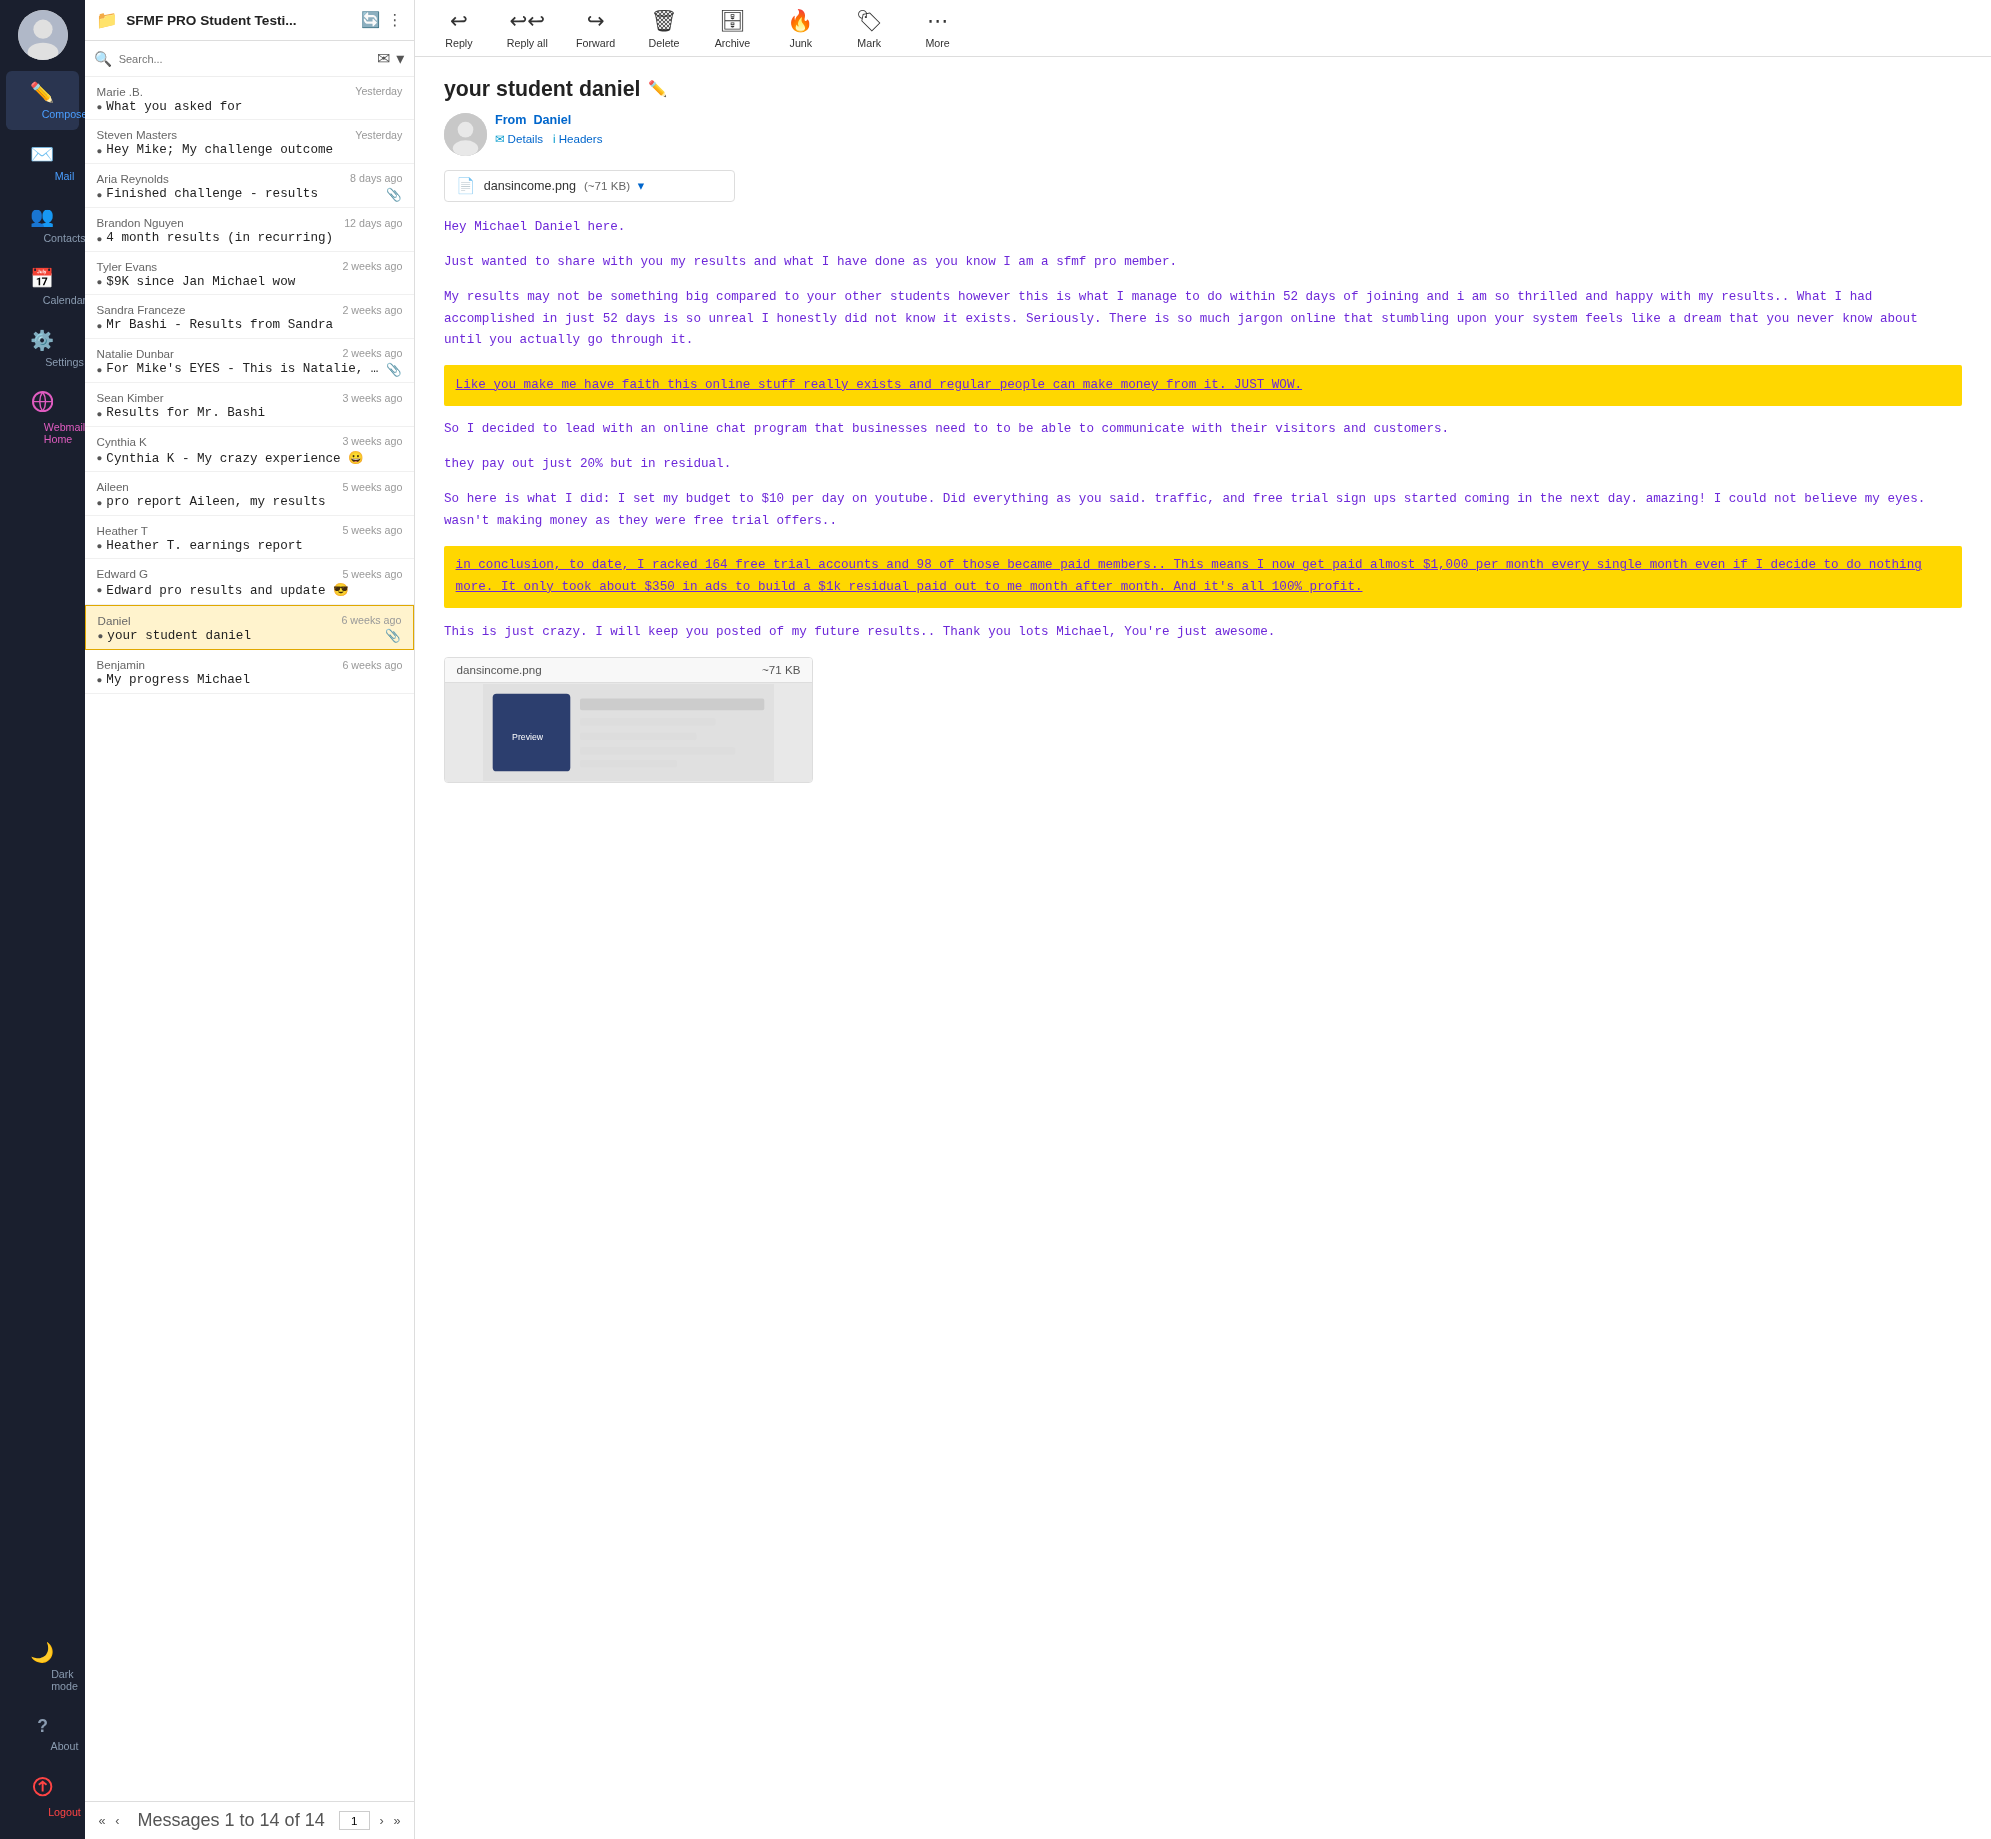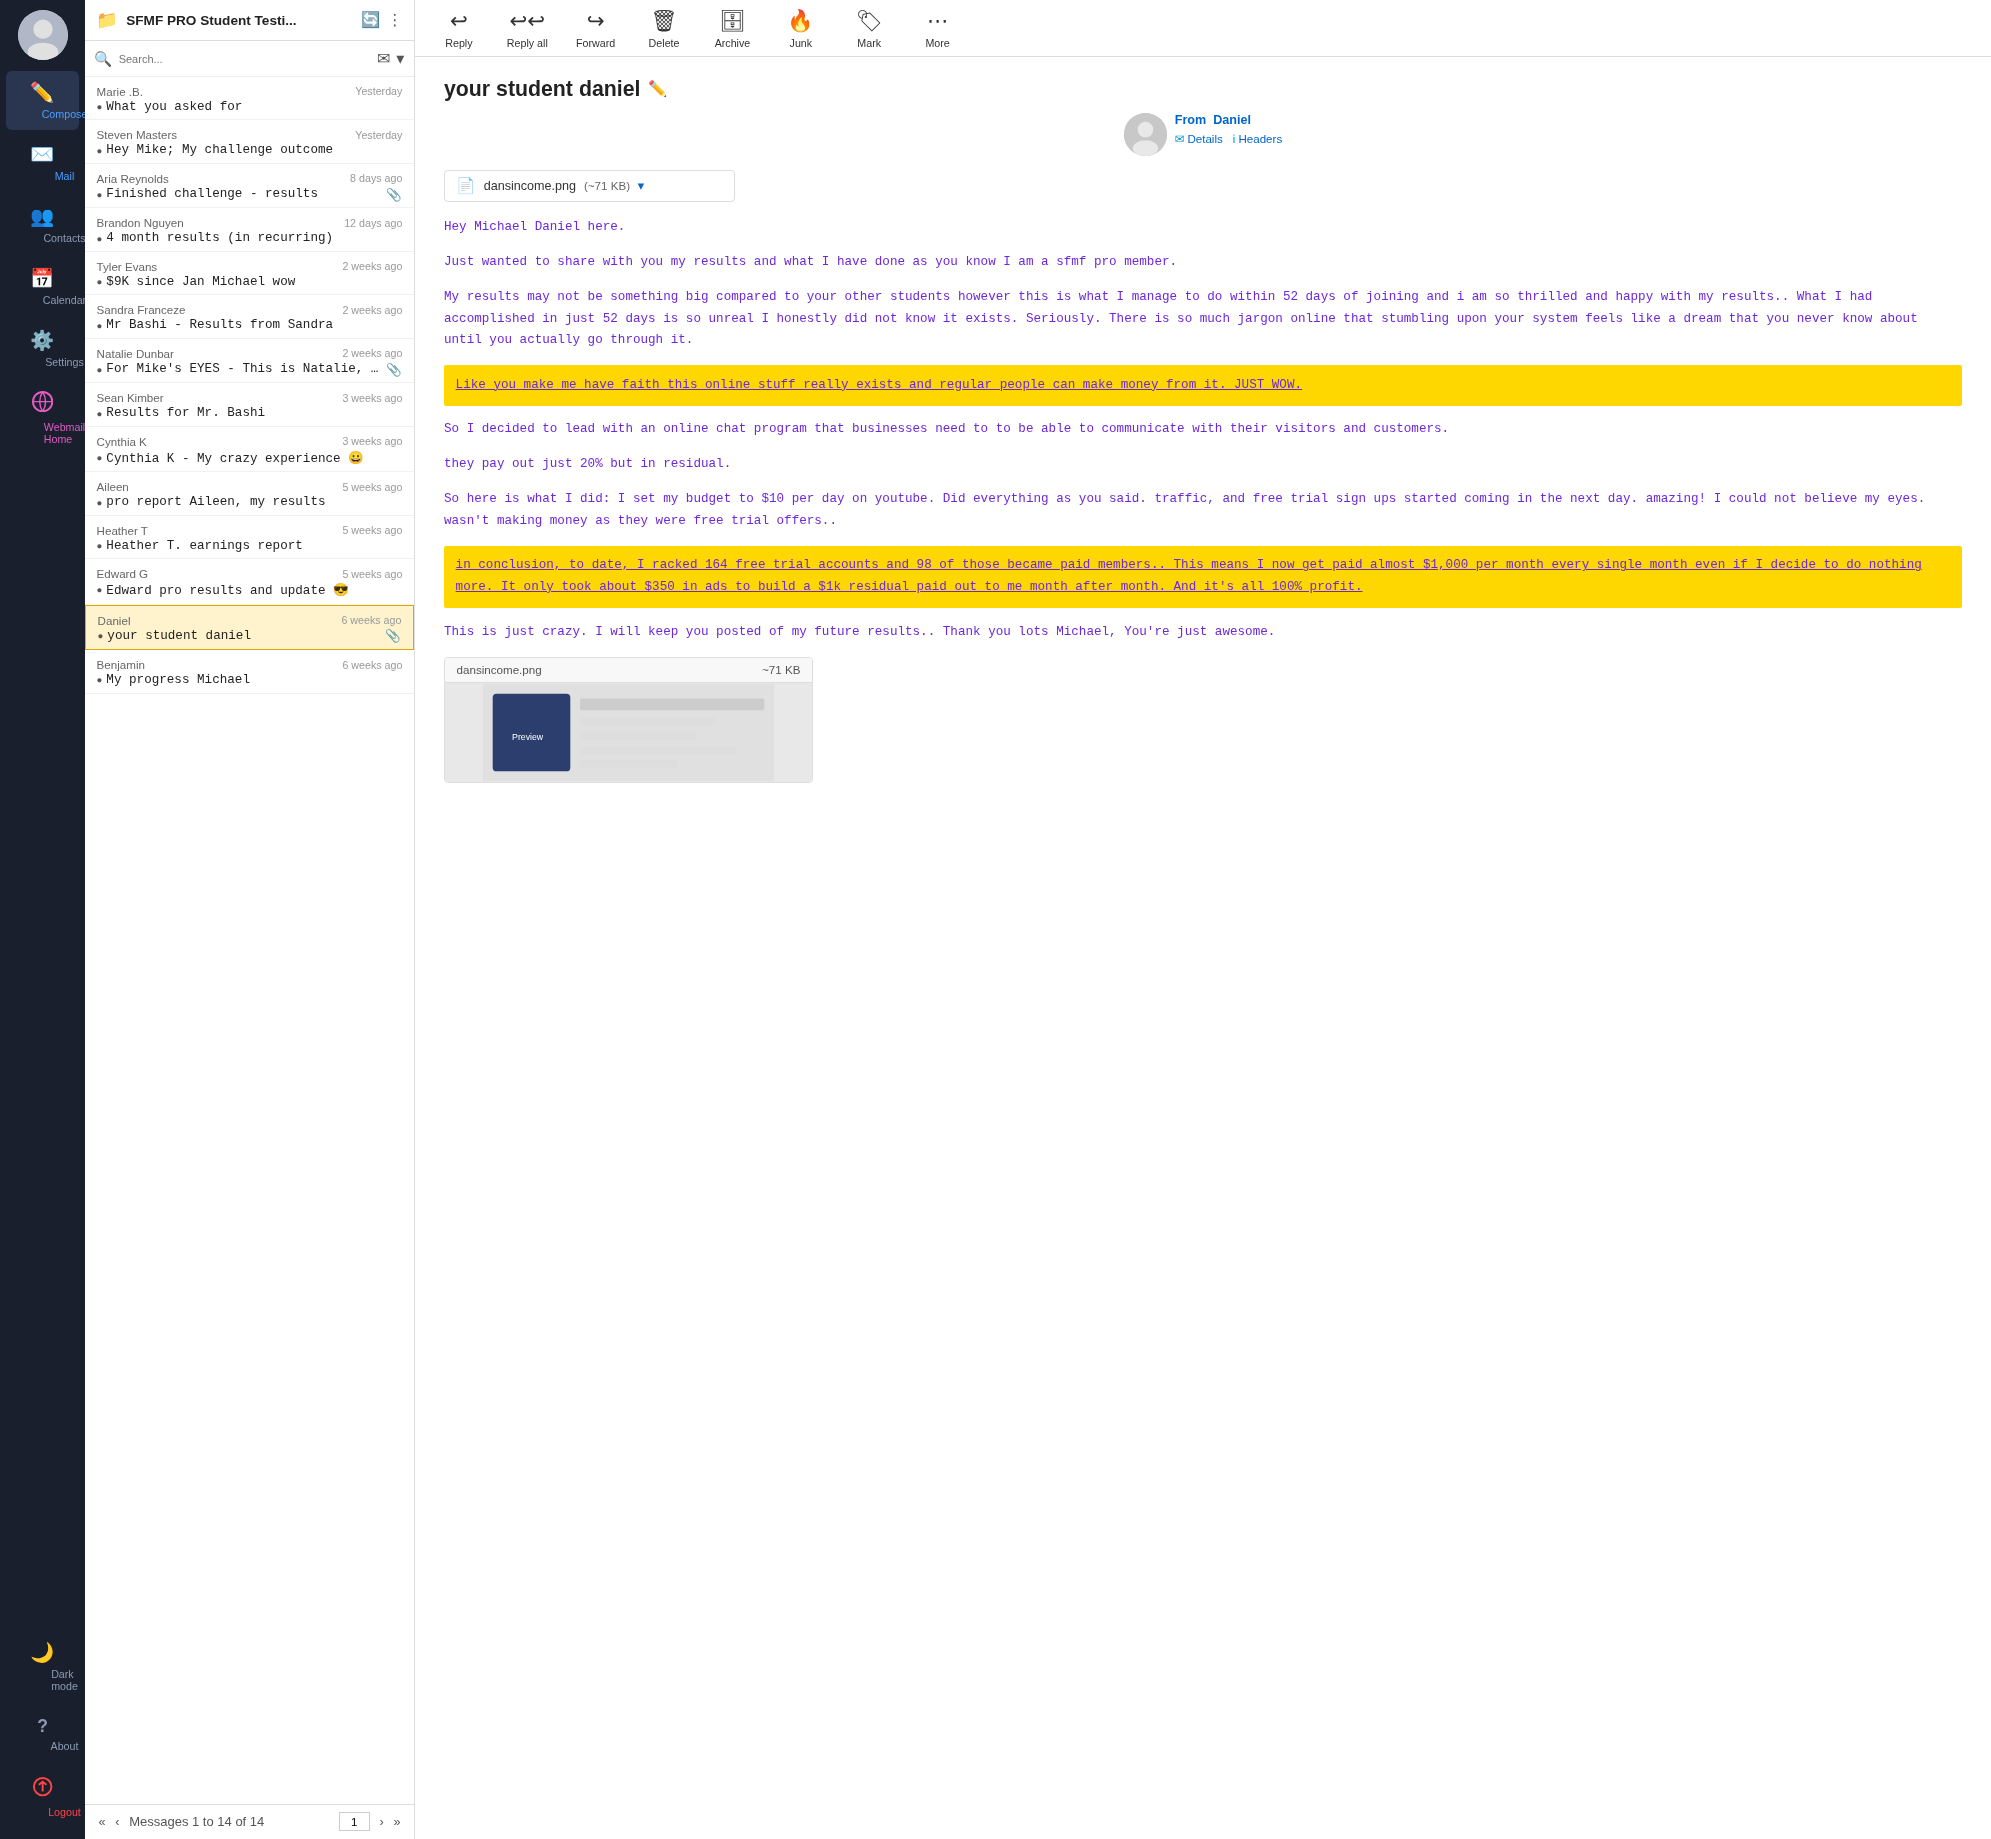--- a/index.html
+++ b/index.html
@@ -93,21 +93,21 @@
     .list-footer {
       padding: 7.8px 9.7px;
       border-top: 1px solid #ddd;
       display: flex; align-items: center; gap: 5.8px;
       font-size: 11.6px; color: #555; background: #fff;
     }
     .list-footer .nav-btns { display: flex; gap: 1.9px; }
     .list-footer .nav-btns button {
       border: none; background: none; cursor: pointer; font-size: 12.6px; color: #555; padding: 1.9px 3.9px;
     }
-    .list-footer .page-info { flex: 1; text-align: left; font-size: 13px; }
+    .list-footer .page-info { flex: 1; text-align: center; font-size: 18px; }
     .list-footer .page-num {
       border: 1px solid #ccc; padding: 1.9px 6.8px; font-size: 11.6px; background: #fff;
     }
 
     
     .email-content {
       flex: 1;
       display: flex;
       flex-direction: column;
       background: #fff;
@@ -129,21 +129,21 @@
     }
     .email-subject-header {
       display: flex; align-items: center; gap: 7.8px; margin-bottom: 11.6px;
     }
     .email-subject-title {
       font-size: 21.3px; font-weight: bold; color: #222;
     }
     .edit-icon { color: #4a9eff; font-size: 15.5px; cursor: pointer; }
 
     .email-meta {
-      display: flex; align-items: flex-start; gap: 8px; margin-bottom: 13.6px; justify-content: center;
+      display: flex; align-items: flex-start; gap: 8px; margin-bottom: 13.6px;
     }
     .avatar-circle {
       width: 43px; height: 43px; border-radius: 50%;
       background: #ccc; display: flex; align-items: center; justify-content: center;
       color: #666; font-size: 19.4px; flex-shrink: 0;
     }
     .meta-info .from-line { font-size: 12.6px; color: #555; }
     .meta-info .from-line span { color: #0066cc; font-weight: bold; }
     .meta-info .meta-links { display: flex; gap: 9.7px; margin-top: 3.9px; }
     .meta-link { font-size: 11.6px; color: #0066cc; cursor: pointer; display: flex; align-items: center; gap: 2.9px; }

